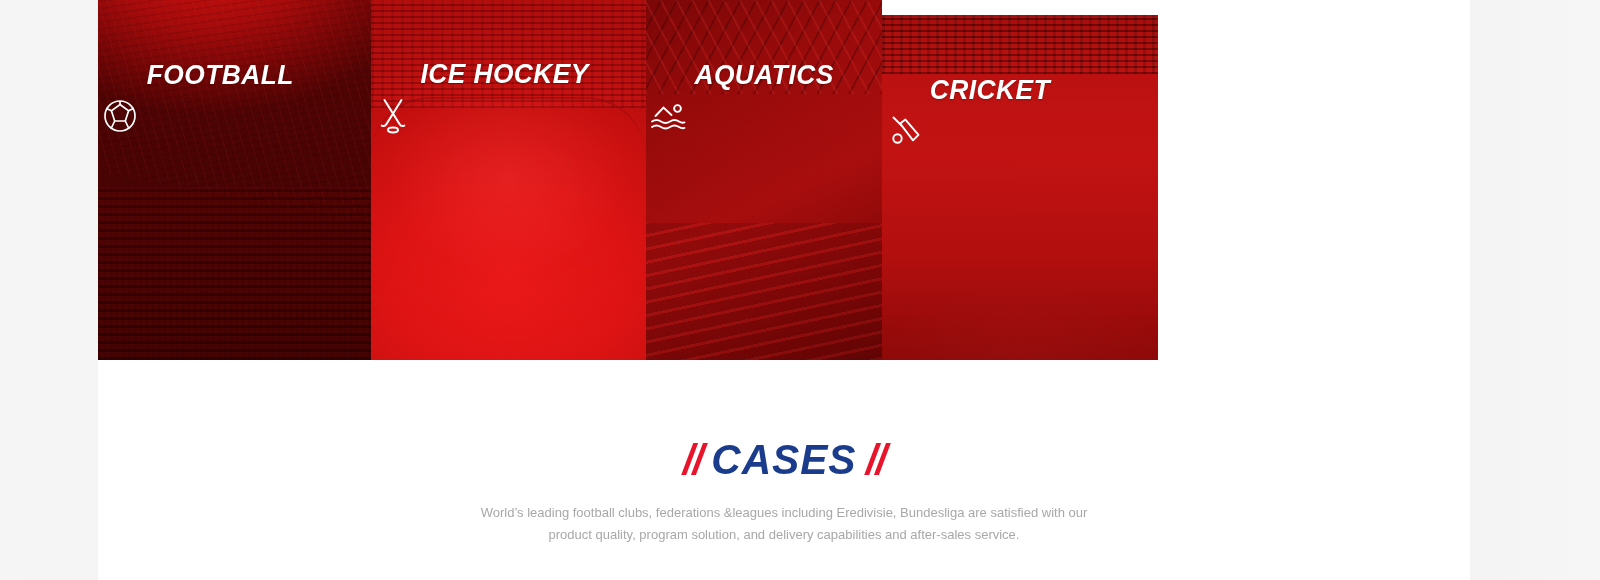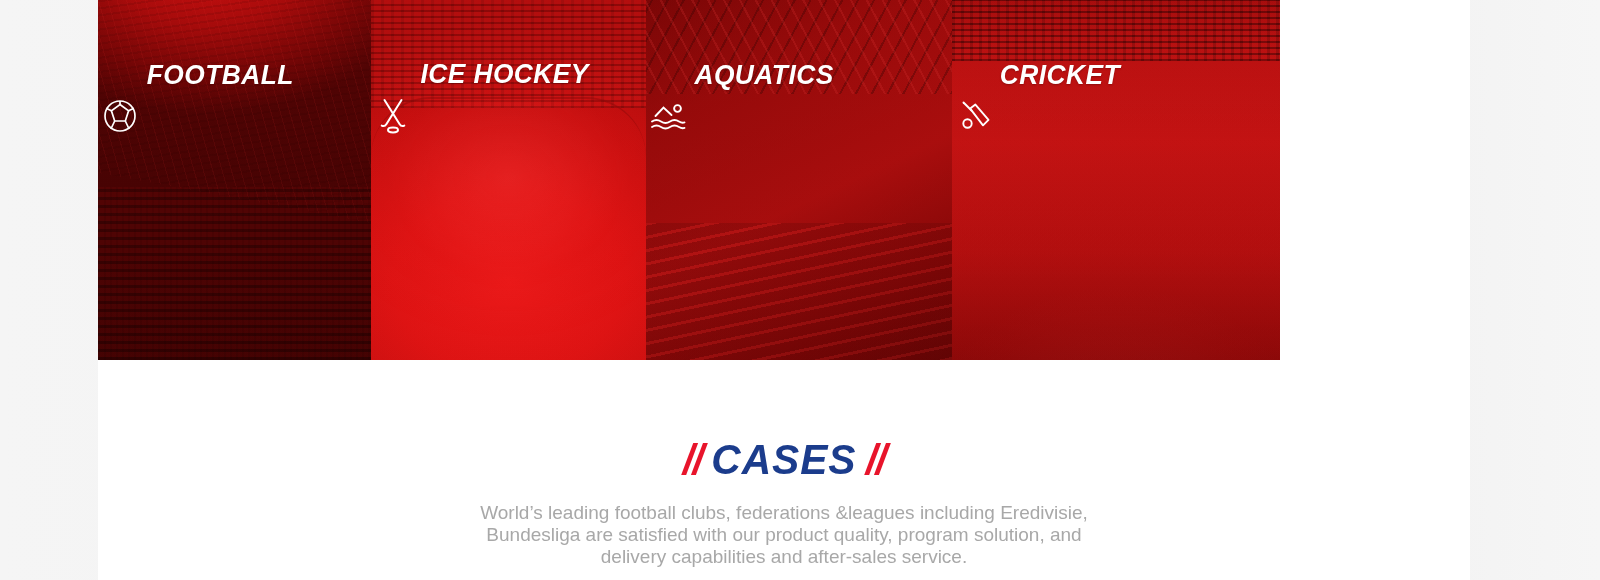--- a/index.html
+++ b/index.html
@@ -113,21 +113,21 @@
     line-height:1;
     letter-spacing:1px;
     transform:scaleX(0.97);
   }
   .cases-desc {
     position:absolute;
     left:50%; top:142px;
     transform:translateX(-50%);
     width:620px;
     color:#a8a8a8;
-    font-size:19px;
+    font-size:13px;
     line-height:22px;
     font-family:"Liberation Sans", sans-serif;
   }
 </style>
 </head>
 <body>
 
 <div id="page">
   <div id="site">
 
@@ -179,21 +179,21 @@
             <svg viewBox="0 0 44 44" fill="none" stroke="#ffffff" stroke-width="2" stroke-linecap="round">
               <path d="M13.5 7 L28.5 31 C29.6 32.8 31.5 33.4 33.3 32.6"></path>
               <path d="M30.5 7 L15.5 31 C14.4 32.8 12.5 33.4 10.7 32.6"></path>
               <ellipse cx="22" cy="37" rx="5" ry="2.4"></ellipse>
             </svg>
           </span>
           <span class="label">ICE HOCKEY</span>
         </div>
       </div>
 
-      <div class="tile" style="width:306px;">
+      <div class="tile" style="width:236px;">
         <div class="photo" style="background:
                linear-gradient(155deg,#6e0505 0%,#9b0b0b 25%,#b81010 55%,#8c0808 78%,#5c0303 100%);"></div>
         <div class="tex" style="height:26%;
                background:
                  repeating-linear-gradient(62deg, rgba(255,70,70,.22) 0px, rgba(255,70,70,.22) 2px, transparent 2px, transparent 14px),
                  repeating-linear-gradient(-62deg, rgba(0,0,0,.30) 0px, rgba(0,0,0,.30) 2px, transparent 2px, transparent 14px);"></div>
         <div class="tex" style="top:62%;
                background:
                  repeating-linear-gradient(-12deg, rgba(255,50,50,.22) 0px, rgba(255,50,50,.22) 3px, rgba(90,4,4,.30) 3px, rgba(90,4,4,.30) 13px);"></div>
         <div class="wash" style="background:linear-gradient(180deg, rgba(150,10,10,.30) 0%, rgba(110,6,6,.30) 100%);"></div>
@@ -203,21 +203,21 @@
               <circle cx="31.5" cy="14.5" r="3.4"></circle>
               <path d="M9.5 22 L17.5 13.5 L25.5 21"></path>
               <path d="M6 27.5 C9 25.6 12 25.6 15 27.5 C18 29.4 21 29.4 24 27.5 C27 25.6 30 25.6 33 27.5 C35 28.8 37 29.1 38.5 28.4"></path>
               <path d="M6 33 C9 31.1 12 31.1 15 33 C18 34.9 21 34.9 24 33 C27 31.1 30 31.1 33 33 C35 34.3 37 34.6 38.5 33.9"></path>
             </svg>
           </span>
           <span class="label">AQUATICS</span>
         </div>
       </div>
 
-      <div class="tile" style="width:328px;">
+      <div class="tile" style="width:276px;margin-top:15px;">
         <div class="photo" style="background:
                linear-gradient(180deg,#8d0707 0%,#b50f0f 16%,#cf1414 40%,#c01010 70%,#8e0808 100%);"></div>
         <div class="tex" style="height:17%;
                background:
                  repeating-linear-gradient(0deg, rgba(0,0,0,.40) 0px, rgba(0,0,0,.40) 2px, rgba(220,30,30,.25) 2px, rgba(220,30,30,.25) 6px),
                  repeating-linear-gradient(90deg, rgba(0,0,0,.30) 0px, rgba(0,0,0,.30) 3px, transparent 3px, transparent 9px);"></div>
         <div class="tex" style="top:17%;
                background:
                  linear-gradient(180deg, rgba(210,25,25,.30) 0%, rgba(150,12,12,.22) 100%),
                  radial-gradient(ellipse 260px 190px at 50% 120%, rgba(255,70,70,.18) 0%, transparent 70%);"></div>

